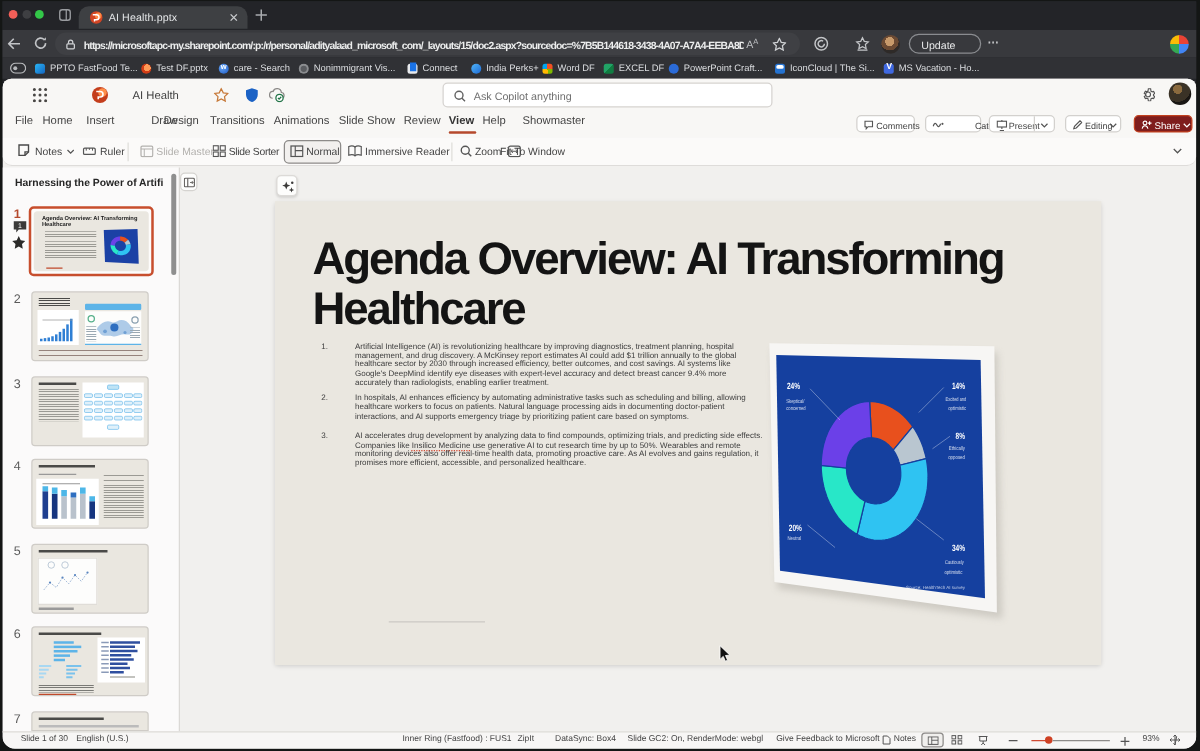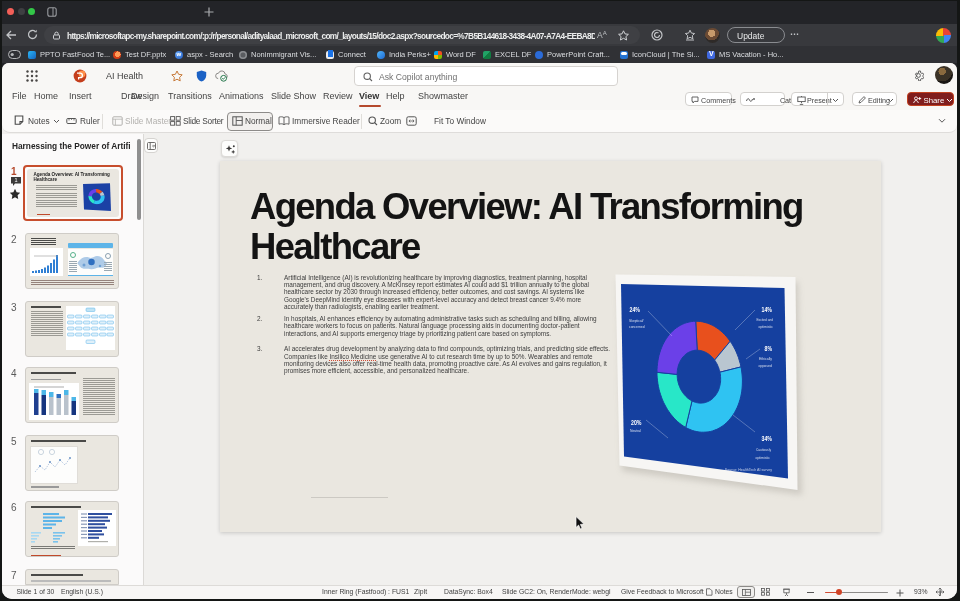--- a/index.html
+++ b/index.html
@@ -53,20 +53,31 @@
 <div id="win">
       <div id="wrap">
   <div id="tabs">
     <div class="dot" style="left:7px;background:#f35f58;"></div>
     <div class="dot" style="left:17.5px;background:#3e3f42;"></div>
     <div class="dot" style="left:28px;background:#33c748;"></div>
     <svg class="ab" style="left:47px;top:7px;" width="10" height="10" viewBox="0 0 10 10">
             <rect x="0.8" y="0.8" width="8.4" height="8.4" rx="2" fill="none" stroke="#9a9ca0" stroke-width="1.1"></rect>
             <path d="M6 0.8v8.4" stroke="#9a9ca0" stroke-width="1"></path>
           </svg>
+    <div id="tab1">
+      <svg class="ab" style="left:8px;top:3px;" width="12" height="12" viewBox="0 0 12 12">
+              <circle cx="6" cy="6" r="5" fill="#d14524"></circle>
+              <circle cx="7.6" cy="4.6" r="2.6" fill="#ff8b45"></circle>
+              <path d="M3.2 3.8h3a2 2 0 0 1 0 4h-1.6v1.4" fill="none" stroke="#fff" stroke-width="1.1"></path>
+            </svg>
+      <div class="tabtxt">AI Health.pptx</div>
+      <svg class="ab" style="left:120px;top:5px;" width="8" height="8" viewBox="0 0 8 8">
+              <path d="M1.5 1.5l5 5M6.5 1.5l-5 5" stroke="#c9cbce" stroke-width="1.1"></path>
+            </svg>
+    </div>
     <svg class="ab" style="left:204px;top:6.5px;" width="10" height="10" viewBox="0 0 10 10">
             <path d="M5 0.5v9M0.5 5h9" stroke="#a9abae" stroke-width="1.2"></path>
           </svg>
   </div>
   <div id="tool">
     <svg class="ab" style="left:6px;top:6px;" width="11" height="10" viewBox="0 0 11 10">
             <path d="M10 5H1.5M5 1L1 5l4 4" stroke="#c2c4c7" stroke-width="1.3" fill="none"></path>
           </svg>
     <svg class="ab" style="left:27px;top:5px;" width="11" height="11" viewBox="0 0 11 11">
             <path d="M9.5 5.5a4 4 0 1 1-1.2-2.9" stroke="#c2c4c7" stroke-width="1.3" fill="none"></path>
@@ -102,21 +113,21 @@
     <svg class="ab" style="left:8px;top:4px;" width="13" height="9" viewBox="0 0 13 9">
             <rect x="0.5" y="0.5" width="12" height="8" rx="4" fill="none" stroke="#b6b8bb" stroke-width="1"></rect>
             <circle cx="4.2" cy="4.5" r="1.6" fill="#b6b8bb"></circle>
           </svg>
     <div class="fav" style="left:28px;background:linear-gradient(135deg,#29b6f6,#1565c0);"></div>
           <div class="bmitem" style="left:40px;">PPTO FastFood Te...</div>
     <div class="fav" style="left:113px;border-radius:50%;background:radial-gradient(circle at 60% 40%,#ff9b57 0 40%,#d33d16 41%);"></div>
           <div class="bmitem" style="left:125px;">Test DF.pptx</div>
     <div class="fav" style="left:175px;border-radius:50%;background:radial-gradient(circle at 35% 35%,#6aa9f8,#1a57c2);"></div>
           <div class="ab" style="left:176.5px;top:4.5px;font-size:6px;color:#fff;font-weight:700;">w</div>
-          <div class="bmitem" style="left:187px;">aspx - Search</div>
+          <div class="bmitem" style="left:187px;">care - Search</div>
     <div class="fav" style="left:239px;border-radius:50%;background:#5a5c60;box-shadow:inset 0 0 0 1.5px #8b8d90;"></div>
           <div class="bmitem" style="left:251px;">Nonimmigrant Vis...</div>
     <div class="fav" style="left:326px;background:#e8eaed;"></div>
           <div class="ab" style="left:327.5px;top:4px;width:5px;height:7px;background:#1a73e8;"></div>
           <div class="bmitem" style="left:338px;">Connect</div>
     <div class="fav" style="left:377px;border-radius:50%;background:linear-gradient(135deg,#50b5f9,#1e6ad4);"></div>
           <div class="bmitem" style="left:389px;">India Perks+</div>
     <div class="fav" style="left:434px;background:conic-gradient(#f25022 0 25%,#7fba00 25% 50%,#ffb900 50% 75%,#00a4ef 75%);"></div>
           <div class="bmitem" style="left:446px;">Word DF</div>
     <div class="fav" style="left:483px;background:linear-gradient(135deg,#21a366 50%,#107c41 50%);"></div>
@@ -274,21 +285,21 @@
   <div class="sep" style="left:361px;top:114px;"></div>
   <svg class="ab" style="left:368px;top:116px;" width="10" height="10" viewBox="0 0 10 10">
           <circle cx="4.2" cy="4.2" r="3.2" fill="none" stroke="#555" stroke-width="1.1"></circle>
           <path d="M6.6 6.6L9 9" stroke="#555" stroke-width="1.1"></path>
         </svg>
   <div class="ab cmd" style="left:380px;top:116px;">Zoom</div>
   <svg class="ab" style="left:406px;top:116px;" width="11" height="10" viewBox="0 0 11 10">
           <rect x="0.8" y="0.8" width="9.4" height="8.4" rx="1.5" fill="none" stroke="#555" stroke-width="1"></rect>
           <path d="M3 5h5M4.2 3.6L3 5l1.2 1.4M6.8 3.6L8 5 6.8 6.4" fill="none" stroke="#555" stroke-width="0.8"></path>
         </svg>
-  <div class="ab cmd" style="left:434px;top:116px;text-align:right;">Fit To Window</div>
+  <div class="ab cmd" style="left:400px;top:116px;text-align:right;">Fit To Window</div>
   <svg class="ab" style="left:938px;top:118px;" width="8" height="6" viewBox="0 0 8 6">
           <path d="M1 1.2l3 3 3-3" fill="none" stroke="#555" stroke-width="1"></path>
         </svg>
   <div id="panel"></div>
   <div class="ab" style="left:12px;top:141px;font-size:8.3px;font-weight:700;color:#252525;white-space:nowrap;">Harnessing the Power of Artifi</div>
 
   <div class="tnum" style="top:166px;color:#b5492c;font-weight:700;">1</div>
   <div class="tnum" style="top:234px;">2</div>
   <div class="tnum" style="top:302px;">3</div>
   <div class="tnum" style="top:368px;">4</div>

